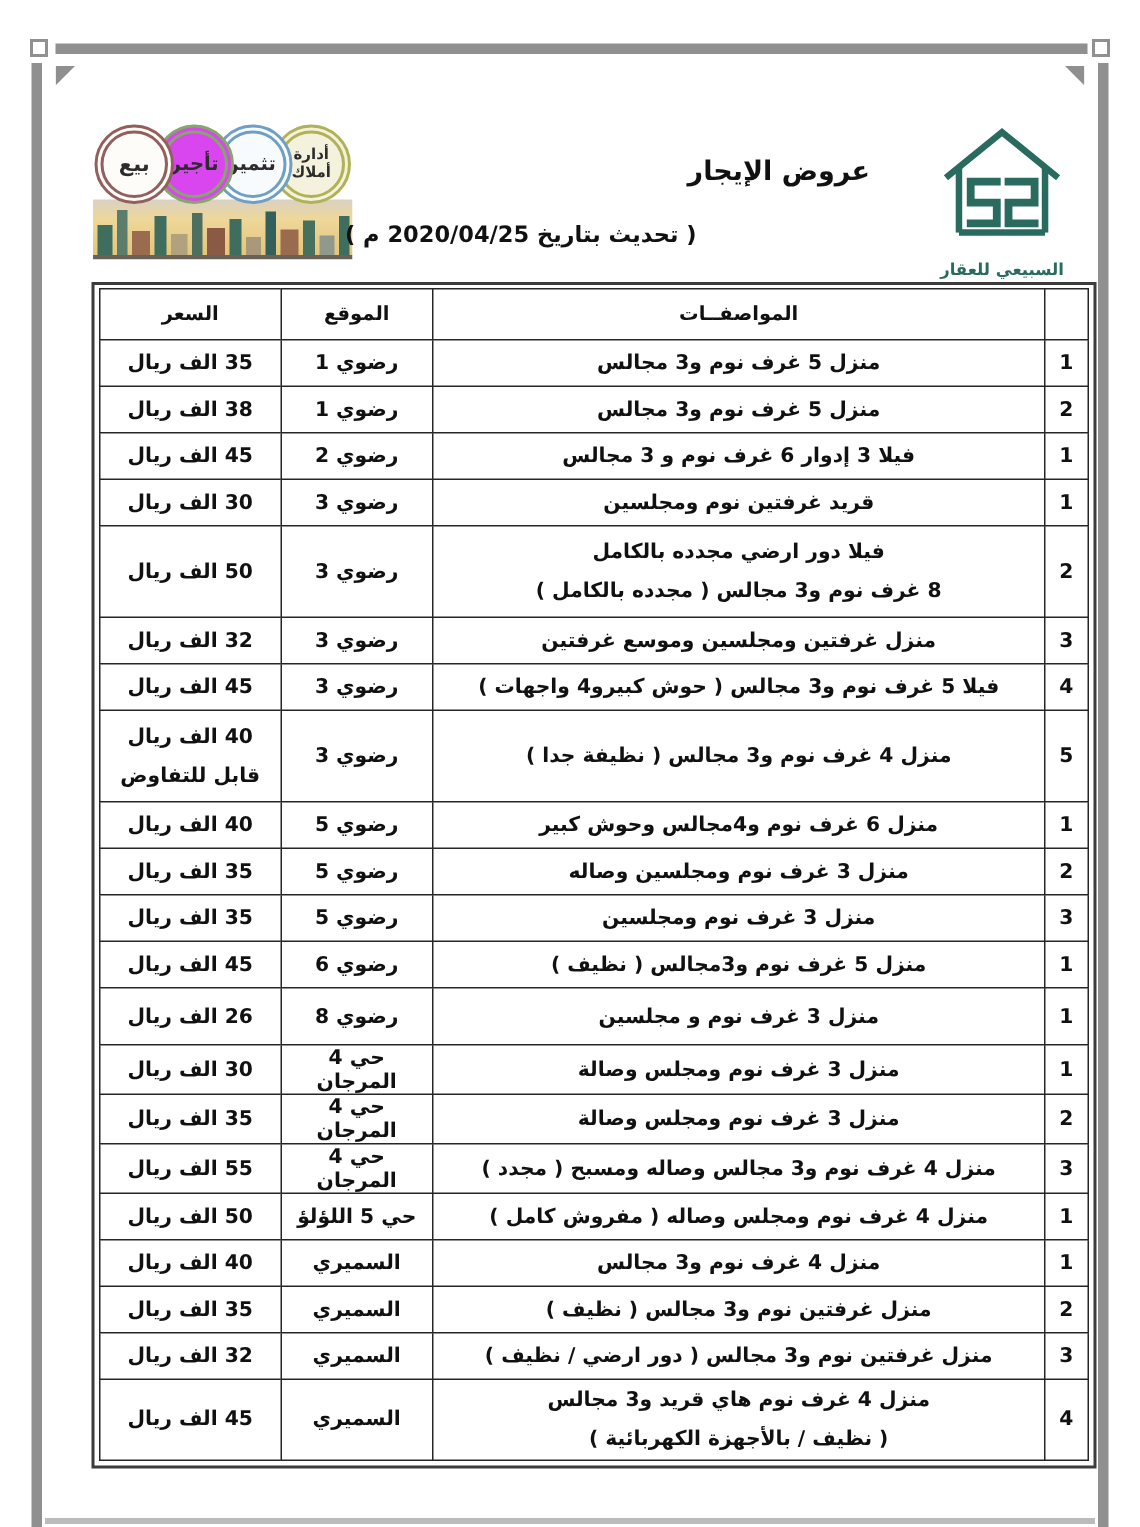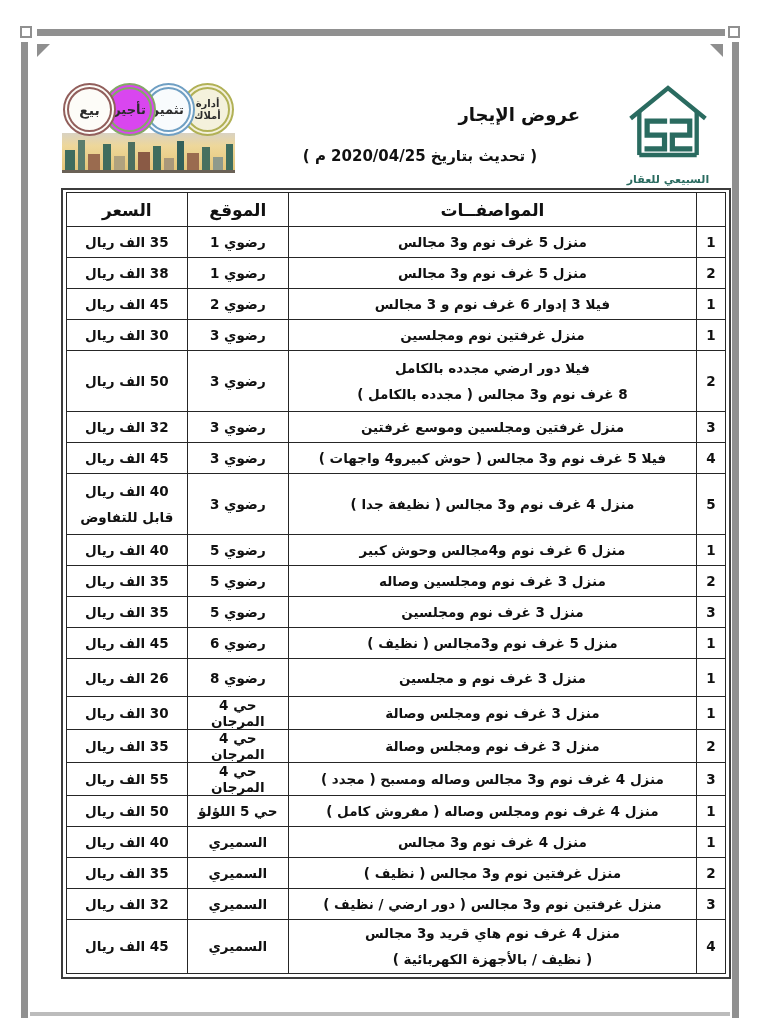--- a/index.html
+++ b/index.html
@@ -23,21 +23,21 @@
   #tri-tl { left:37px;  top:44px; clip-path:polygon(0 0,100% 0,0 100%); }
   #tri-tr { left:710px; top:44px; clip-path:polygon(0 0,100% 0,100% 100%); }
 
   
   .doc-title {
     position:absolute; left:260px; top:104px; width:320px;
     text-align:right; font-size:18px; font-weight:bold; direction:rtl;
   }
   .doc-subtitle {
     position:absolute; left:230px; top:147px; width:380px;
-    text-align:center; font-size:15px; font-weight:bold; direction:rtl;
+    text-align:left; font-size:15px; font-weight:bold; direction:rtl;
   }
 
   
   .badge-box {
     position:absolute; left:62px; top:82px; width:173px; height:91px;
     background:linear-gradient(180deg,#fbfbfa 0%,#ececе6 45%,#dcdcd6 100%);
     overflow:hidden;
   }
   .skyline {
     position:absolute; bottom:3px; left:0; right:0; height:37px;
@@ -67,21 +67,21 @@
   .table-frame {
     position:absolute; left:61px; top:188px; width:670px;
     border:2px solid #3c3c3c; padding:2px 3px 3px 3px; box-sizing:border-box;
     background:#fff;
   }
   table { width:100%; border-collapse:collapse; direction:rtl; table-layout:fixed; }
   th, td {
     border:1.6px solid #262626; text-align:center; vertical-align:middle;
     padding:0 4px; font-weight:bold; overflow:hidden;
   }
-  th { height:33px; font-size:17px; }
+  th { height:33px; font-size:13px; }
   td { font-size:13.5px; }
   tr.r-n  td { height:30px; }
   tr.r-m  td { height:37px; }
   tr.r-t  td { height:60px; }
   tr.r-t2 td { height:52px; }
   td .ln { line-height:1.95; }
 </style>
 </head>
 <body>
 
@@ -174,21 +174,21 @@
       <td>38 الف ريال</td>
     </tr>
     <tr class="r-n">
       <td>1</td>
       <td>فيلا 3 إدوار 6 غرف نوم و 3 مجالس</td>
       <td>رضوي 2</td>
       <td>45 الف ريال</td>
     </tr>
     <tr class="r-n">
       <td>1</td>
-      <td>منزل غرفتين نوم ومجلسين</td>
+      <td>قريد غرفتين نوم ومجلسين</td>
       <td>رضوي 3</td>
       <td>30 الف ريال</td>
     </tr>
     <tr class="r-t">
       <td>2</td>
       <td>
         <div class="ln">فيلا دور ارضي مجدده بالكامل</div>
         <div class="ln">8 غرف نوم و3 مجالس ( مجدده بالكامل )</div>
       </td>
       <td>رضوي 3</td>

